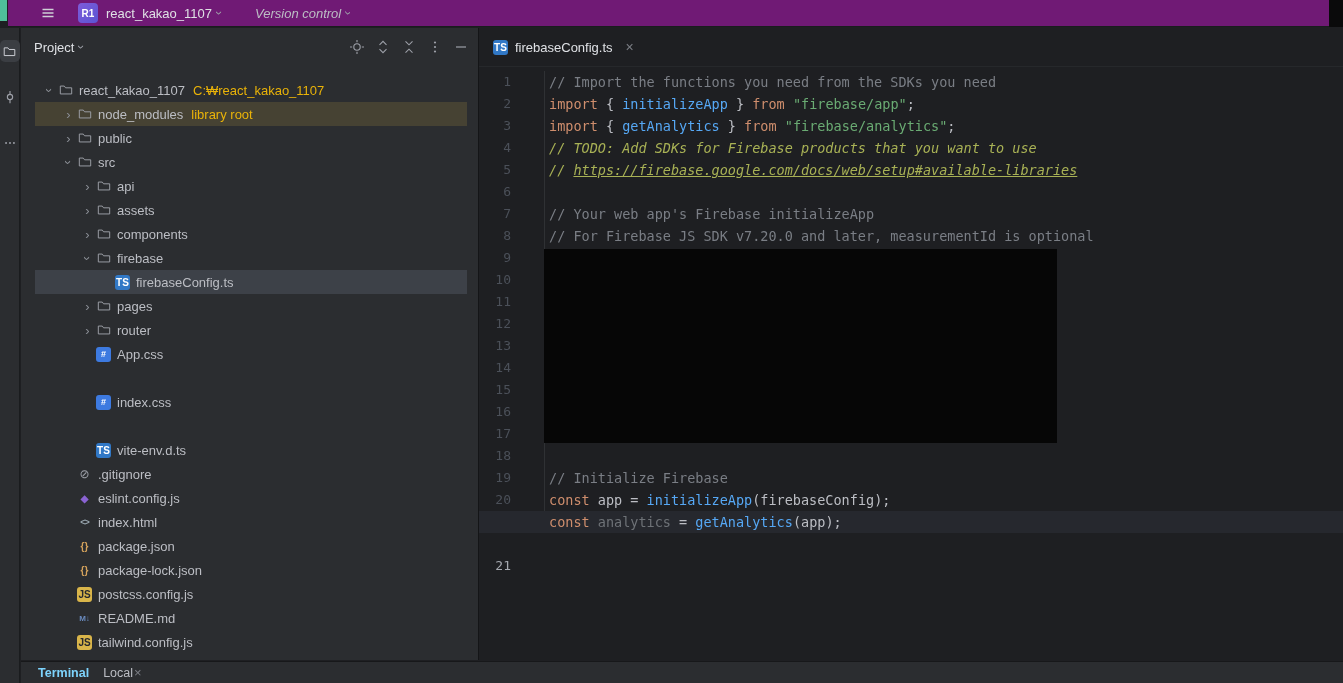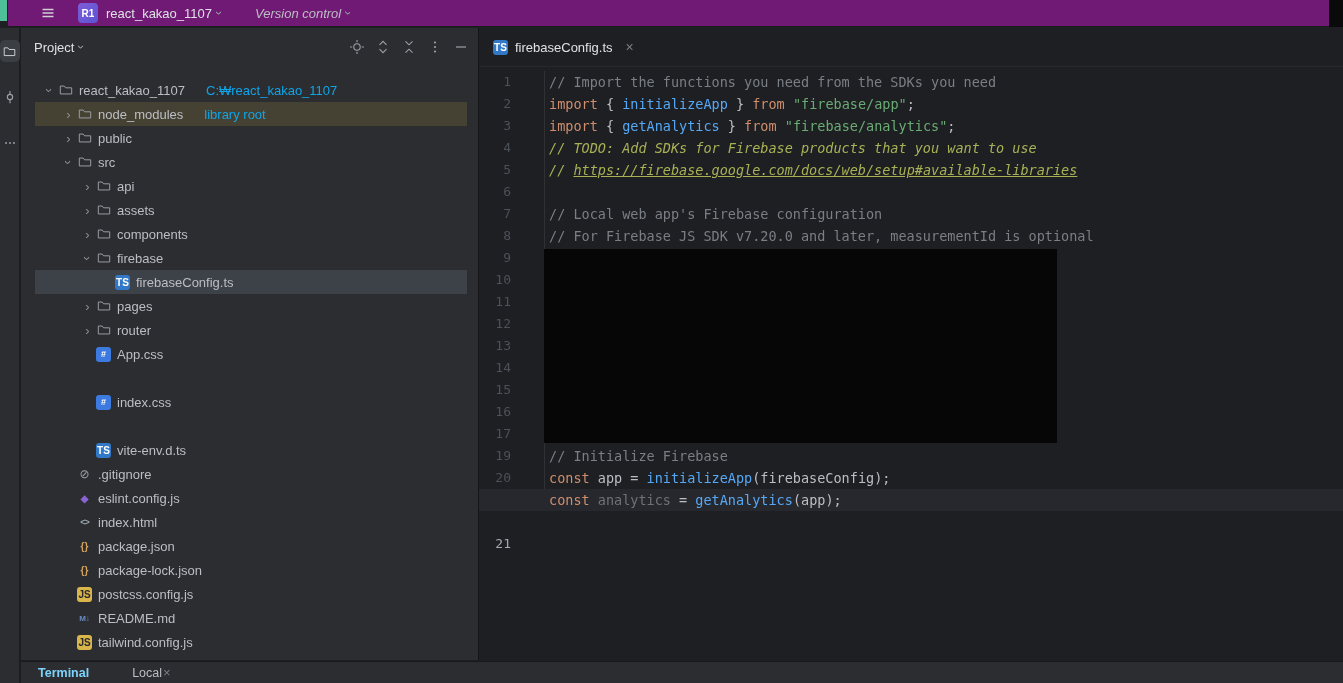--- a/index.html
+++ b/index.html
@@ -44,21 +44,21 @@
     font-size:10px;font-weight:700;border-radius:3px;flex:none;font-family:"Liberation Sans",sans-serif;}
   .fi-ts{background:#3178c6;color:#fff;}
   .fi-css{background:#3d7ae0;color:#fff;font-size:9px;}
   .fi-js{background:#d9b54a;color:#26282e;}
   .fi-json{color:#d6a35c;font-size:10px;}
   .fi-html{color:#9aa7b0;font-size:9px;letter-spacing:-1px;}
   .fi-md{color:#6a8bbf;font-size:8px;}
   .fi-eslint{color:#8a63d2;font-size:10px;}
   .fi-ign{color:#9da0a8;font-size:12px;font-weight:400;}
   .t-label{white-space:nowrap;}
-  .t-note{margin-left:21px;color:#0ea5e9;white-space:nowrap;}
+  .t-note{margin-left:8px;color:#eab308;white-space:nowrap;}
 
   
   .editor{position:absolute;left:479px;top:28px;right:0;height:632px;background:#1e1f22;}
   .tabbar{height:38px;border-bottom:1px solid #26282b;display:flex;align-items:center;padding-left:14px;}
   .tab{display:flex;align-items:center;gap:7px;color:#dfe1e5;font-size:13px;}
   .tab .fi{margin-right:0;}
   .tab-close{color:#7b7e85;font-size:14px;margin-left:6px;}
   #code{position:relative;padding-top:4px;}
   .code-row{display:flex;height:22px;line-height:22px;white-space:pre;
     font-family:"DejaVu Sans Mono","Liberation Mono",monospace;font-size:13.5px;}
@@ -74,21 +74,21 @@
   .tok-def{color:#bcbec4;}
   .tok-todo{color:#a8b155;font-style:italic;}
   .tok-link{text-decoration:underline;}
   .tok-unused{color:#6e7277;}
   .redaction{position:absolute;left:65px;top:182px;width:513px;height:194px;background:#060606;z-index:5;}
 
   
   .bottombar{position:absolute;left:21px;right:0;top:661px;height:22px;background:#2b2d30;
     border-top:1px solid #17181a;display:flex;align-items:center;padding-left:17px;font-size:12.5px;box-sizing:border-box;}
   .term-label{color:#7dd3fc;font-weight:600;}
-  .local-tab{margin-left:43px;display:flex;align-items:center;gap:1px;color:#bcbec4;}
+  .local-tab{margin-left:14px;display:flex;align-items:center;gap:1px;color:#bcbec4;}
   .local-close{color:#7b7e85;font-size:13px;}
 </style>
 </head>
 <body>
 
 <div id="screen" data-interactable="false">
 
   <div class="art-left" data-interactable="false"></div>
   <div class="art-right" data-interactable="false"></div>
 
@@ -402,31 +402,32 @@
       </span>
     </div>
     <div id="code" data-interactable="true">
 
     <div class="code-row" data-interactable="true"><div class="gutter-cell" data-interactable="true">1</div><div class="code-cell" data-interactable="false"><span class="tok-comment" data-interactable="false">// Import the functions you need from the SDKs you need</span></div></div>
         <div class="code-row" data-interactable="true"><div class="gutter-cell" data-interactable="true">2</div><div class="code-cell" data-interactable="false"><span class="tok-kw" data-interactable="false">import</span><span class="tok-def" data-interactable="false"> { </span><span class="tok-fn" data-interactable="false">initializeApp</span><span class="tok-def" data-interactable="false"> } </span><span class="tok-kw" data-interactable="false">from</span><span class="tok-def" data-interactable="false"> </span><span class="tok-str" data-interactable="false">"firebase/app"</span><span class="tok-def" data-interactable="false">;</span></div></div>
         <div class="code-row" data-interactable="true"><div class="gutter-cell" data-interactable="true">3</div><div class="code-cell" data-interactable="false"><span class="tok-kw" data-interactable="false">import</span><span class="tok-def" data-interactable="false"> { </span><span class="tok-fn" data-interactable="false">getAnalytics</span><span class="tok-def" data-interactable="false"> } </span><span class="tok-kw" data-interactable="false">from</span><span class="tok-def" data-interactable="false"> </span><span class="tok-str" data-interactable="false">"firebase/analytics"</span><span class="tok-def" data-interactable="false">;</span></div></div>
         <div class="code-row" data-interactable="true"><div class="gutter-cell" data-interactable="true">4</div><div class="code-cell" data-interactable="false"><span class="tok-todo" data-interactable="false">// TODO: Add SDKs for Firebase products that you want to use</span></div></div>
         <div class="code-row" data-interactable="true"><div class="gutter-cell" data-interactable="true">5</div><div class="code-cell" data-interactable="false"><span class="tok-todo" data-interactable="false">// </span><span class="tok-todo tok-link" data-interactable="false">https://firebase.google.com/docs/web/setup#available-libraries</span></div></div>
         <div class="code-row" data-interactable="true"><div class="gutter-cell" data-interactable="true">6</div><div class="code-cell" data-interactable="false"></div></div>
-        <div class="code-row" data-interactable="true"><div class="gutter-cell" data-interactable="true">7</div><div class="code-cell" data-interactable="false"><span class="tok-comment" data-interactable="false">// Local web app's Firebase configuration</span></div></div>
+        <div class="code-row" data-interactable="true"><div class="gutter-cell" data-interactable="true">7</div><div class="code-cell" data-interactable="false"><span class="tok-comment" data-interactable="false">// Your web app's Firebase initializeApp</span></div></div>
         <div class="code-row" data-interactable="true"><div class="gutter-cell" data-interactable="true">8</div><div class="code-cell" data-interactable="false"><span class="tok-comment" data-interactable="false">// For Firebase JS SDK v7.20.0 and later, measurementId is optional</span></div></div>
         <div class="code-row" data-interactable="true"><div class="gutter-cell" data-interactable="true">9</div><div class="code-cell" data-interactable="false"></div></div>
         <div class="code-row" data-interactable="true"><div class="gutter-cell" data-interactable="true">10</div><div class="code-cell" data-interactable="false"></div></div>
         <div class="code-row" data-interactable="true"><div class="gutter-cell" data-interactable="true">11</div><div class="code-cell" data-interactable="false"></div></div>
         <div class="code-row" data-interactable="true"><div class="gutter-cell" data-interactable="true">12</div><div class="code-cell" data-interactable="false"></div></div>
         <div class="code-row" data-interactable="true"><div class="gutter-cell" data-interactable="true">13</div><div class="code-cell" data-interactable="false"></div></div>
         <div class="code-row" data-interactable="true"><div class="gutter-cell" data-interactable="true">14</div><div class="code-cell" data-interactable="false"></div></div>
         <div class="code-row" data-interactable="true"><div class="gutter-cell" data-interactable="true">15</div><div class="code-cell" data-interactable="false"></div></div>
         <div class="code-row" data-interactable="true"><div class="gutter-cell" data-interactable="true">16</div><div class="code-cell" data-interactable="false"></div></div>
         <div class="code-row" data-interactable="true"><div class="gutter-cell" data-interactable="true">17</div><div class="code-cell" data-interactable="false"></div></div>
+        <div class="code-row" data-interactable="true"><div class="gutter-cell" data-interactable="true">18</div><div class="code-cell" data-interactable="false"></div></div>
         <div class="code-row" data-interactable="true"><div class="gutter-cell" data-interactable="true">19</div><div class="code-cell" data-interactable="false"><span class="tok-comment" data-interactable="false">// Initialize Firebase</span></div></div>
         <div class="code-row" data-interactable="true"><div class="gutter-cell" data-interactable="true">20</div><div class="code-cell" data-interactable="false"><span class="tok-kw" data-interactable="false">const</span><span class="tok-def" data-interactable="false"> app = </span><span class="tok-fn" data-interactable="false">initializeApp</span><span class="tok-def" data-interactable="false">(firebaseConfig);</span></div></div>
         <div class="code-row cur" data-interactable="true"><div class="gutter-cell" data-interactable="true">21</div><div class="code-cell" data-interactable="false"><span class="tok-kw" data-interactable="false">const</span><span class="tok-def" data-interactable="false"> </span><span class="tok-unused" data-interactable="false">analytics</span><span class="tok-def" data-interactable="false"> = </span><span class="tok-fn" data-interactable="false">getAnalytics</span><span class="tok-def" data-interactable="false">(app);</span></div></div>
         <div class="redaction" data-interactable="false"></div>
       </div>
   </div>
 
   <div class="bottombar" data-interactable="false">
     <span class="term-label" data-interactable="true">Terminal</span>
     <span class="local-tab" data-interactable="true">

